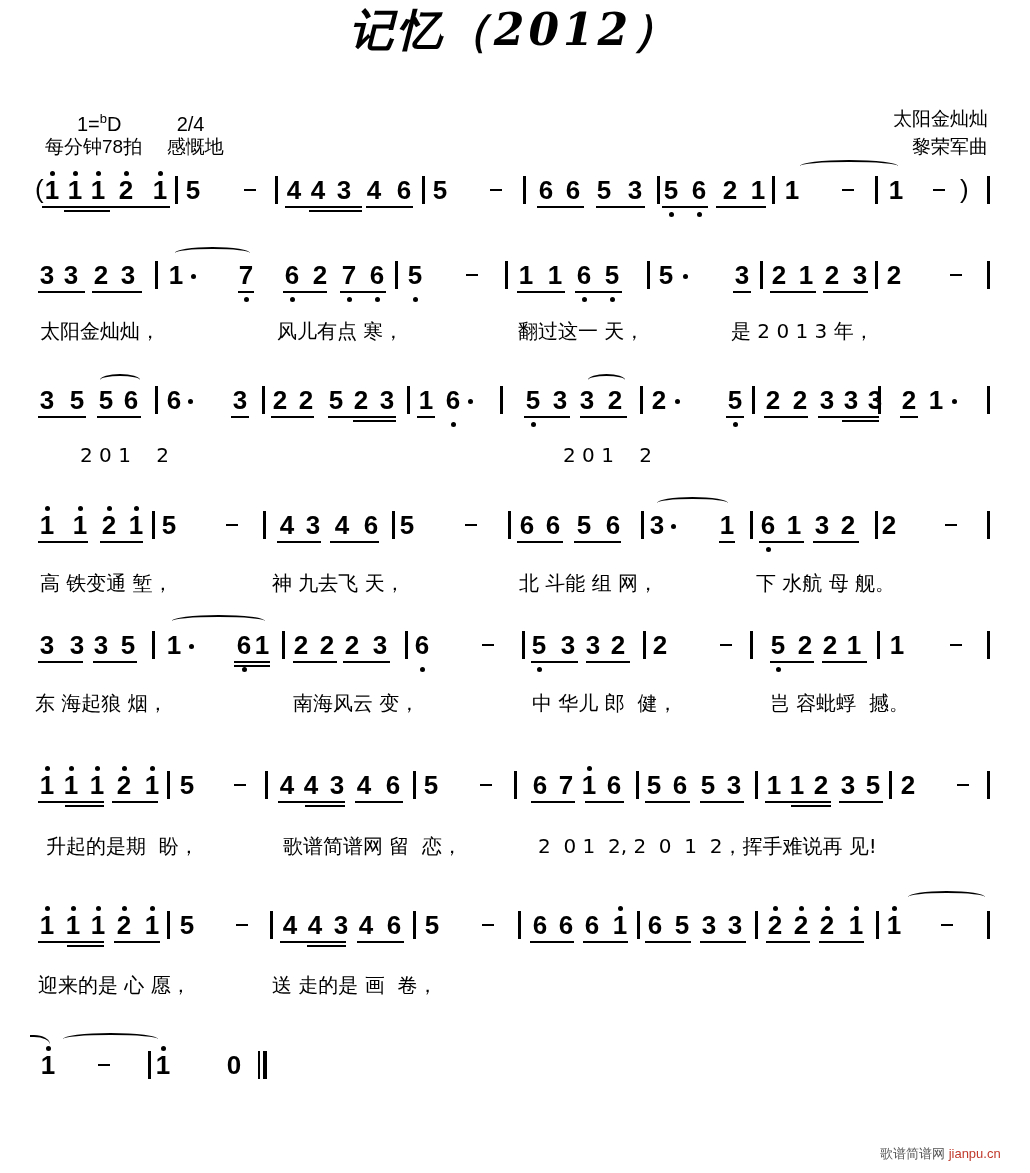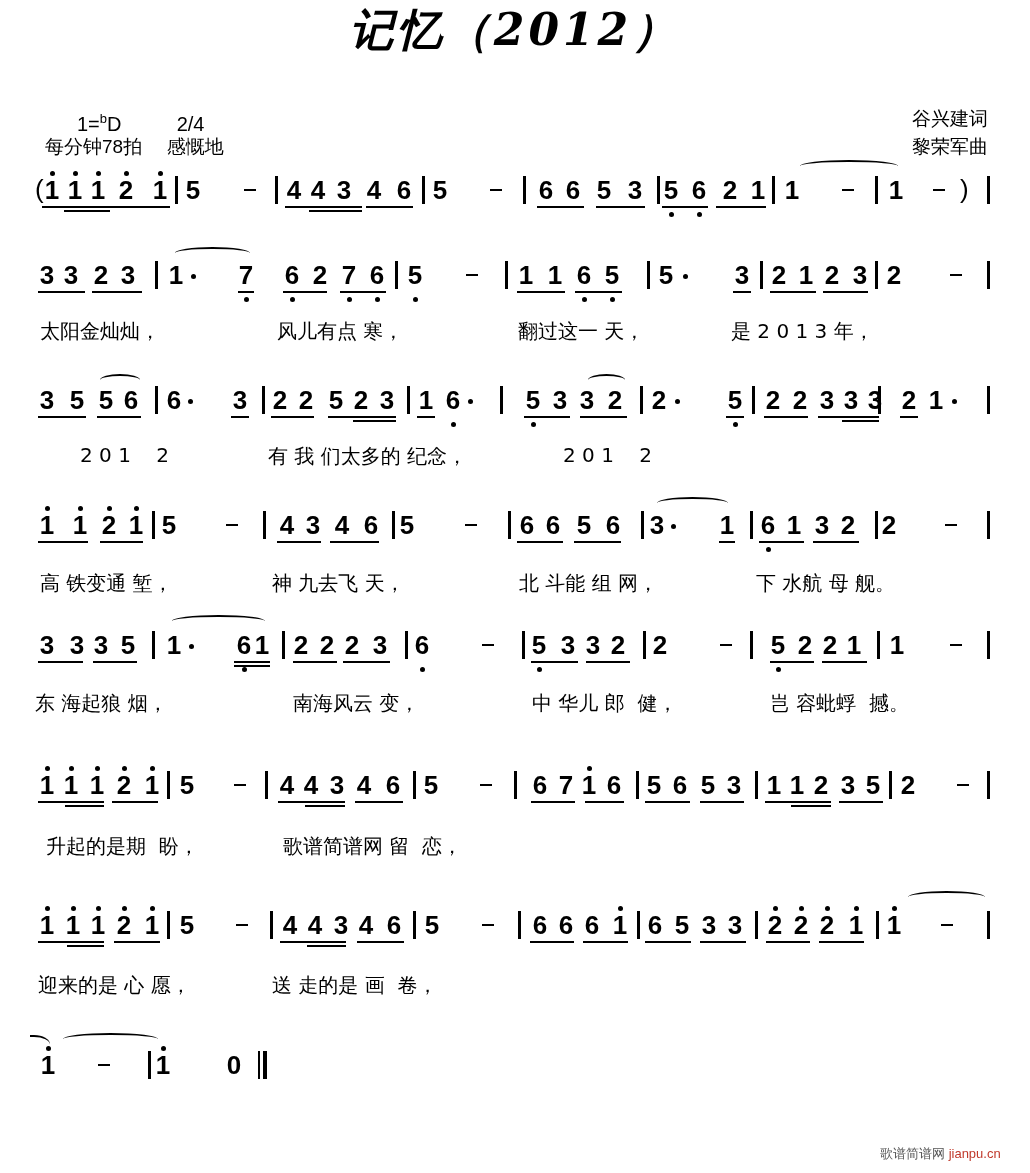--- a/index.html
+++ b/index.html
@@ -39,21 +39,21 @@
 <div class="meta key">
   <span>1=</span><sup>b</sup><span>D</span>
   <span style="display:inline-block;width:44px"></span>
   <span>2/4</span>
 </div>
 <div class="meta tempo">
   <span>每分钟78拍</span>
   <span style="display:inline-block;width:14px"></span>
   <span>感慨地</span>
 </div>
-<div class="meta credit" style="top:106px">谷兴建词</div>
+<div class="meta credit" style="top:106px">太阳金灿灿</div>
 <div class="meta credit" style="top:134px">黎荣军曲</div>
 
 <div id="score">
     <div class="row" style="top: 170px;">
       <div class="paren" style="left: 35px;">(</div>
       <div class="n" style="left: 44px;">1</div>
       <div class="dotup" style="left: 50px;"></div>
       <div class="n" style="left: 67px;">1</div>
       <div class="dotup" style="left: 73px;"></div>
       <div class="n" style="left: 90px;">1</div>
@@ -219,21 +219,20 @@
       <div class="bar" style="left: 500px;"></div>
       <div class="bar" style="left: 640px;"></div>
       <div class="bar" style="left: 752px;"></div>
       <div class="bar" style="left: 878px;"></div>
       <div class="bar" style="left: 987px;"></div>
       <div class="slur" style="left: 100px; width: 40px; top: -6px;"></div>
       <div class="slur" style="left: 588px; width: 37px; top: -6px;"></div>
     </div>
     <div class="lyric" style="top: 443px; margin-left: 40px;">
       <span style="left: 40px;">2 0 1    2</span>
-      <span style="left: 228px;">有 我 们太多的 纪念，</span>
       <span style="left: 523px;">2 0 1    2</span>
     </div>
     <div class="row" style="top: 505px;">
       <div class="n" style="left: 39px;">1</div>
       <div class="dotup" style="left: 45px;"></div>
       <div class="n" style="left: 72px;">1</div>
       <div class="dotup" style="left: 78px;"></div>
       <div class="n" style="left: 101px;">2</div>
       <div class="dotup" style="left: 107px;"></div>
       <div class="n" style="left: 128px;">1</div>
@@ -396,20 +395,21 @@
       <div class="bar" style="left: 413px;"></div>
       <div class="bar" style="left: 514px;"></div>
       <div class="bar" style="left: 636px;"></div>
       <div class="bar" style="left: 755px;"></div>
       <div class="bar" style="left: 889px;"></div>
       <div class="bar" style="left: 987px;"></div>
     </div>
     <div class="lyric" style="top: 833px; margin-left: 8px;">
       <span style="left: 38px;">升起的是期  盼，</span>
       <span style="left: 275px;">歌谱简谱网 留  恋，</span>
+      <span style="left: 530px;">2  0 1  2, 2  0  1  2，挥手难说再 见!</span>
     </div>
     <div class="row" style="top: 905px;">
       <div class="n" style="left: 39px;">1</div>
       <div class="dotup" style="left: 45px;"></div>
       <div class="n" style="left: 65px;">1</div>
       <div class="dotup" style="left: 71px;"></div>
       <div class="n" style="left: 90px;">1</div>
       <div class="dotup" style="left: 96px;"></div>
       <div class="n" style="left: 116px;">2</div>
       <div class="dotup" style="left: 122px;"></div>

